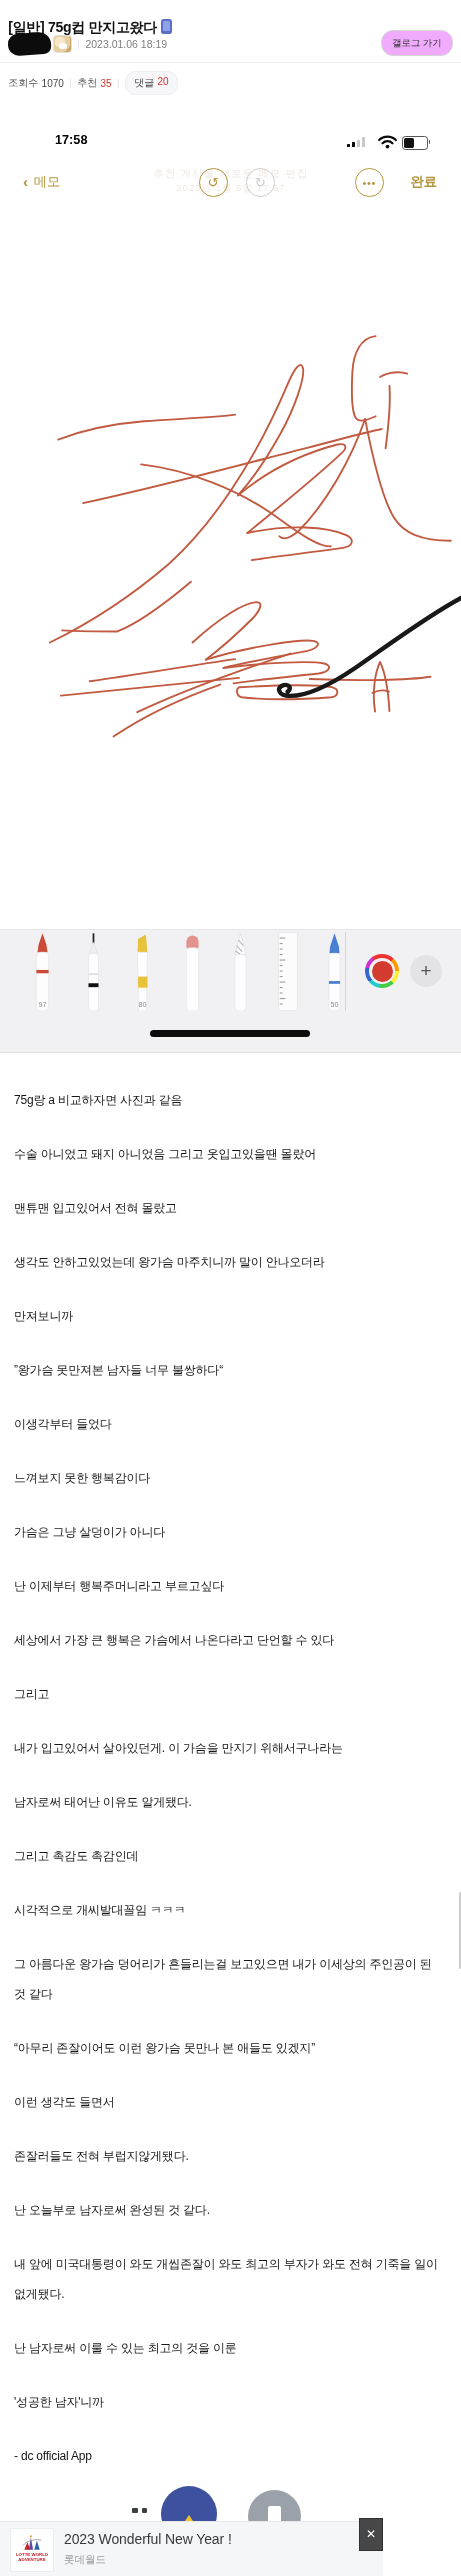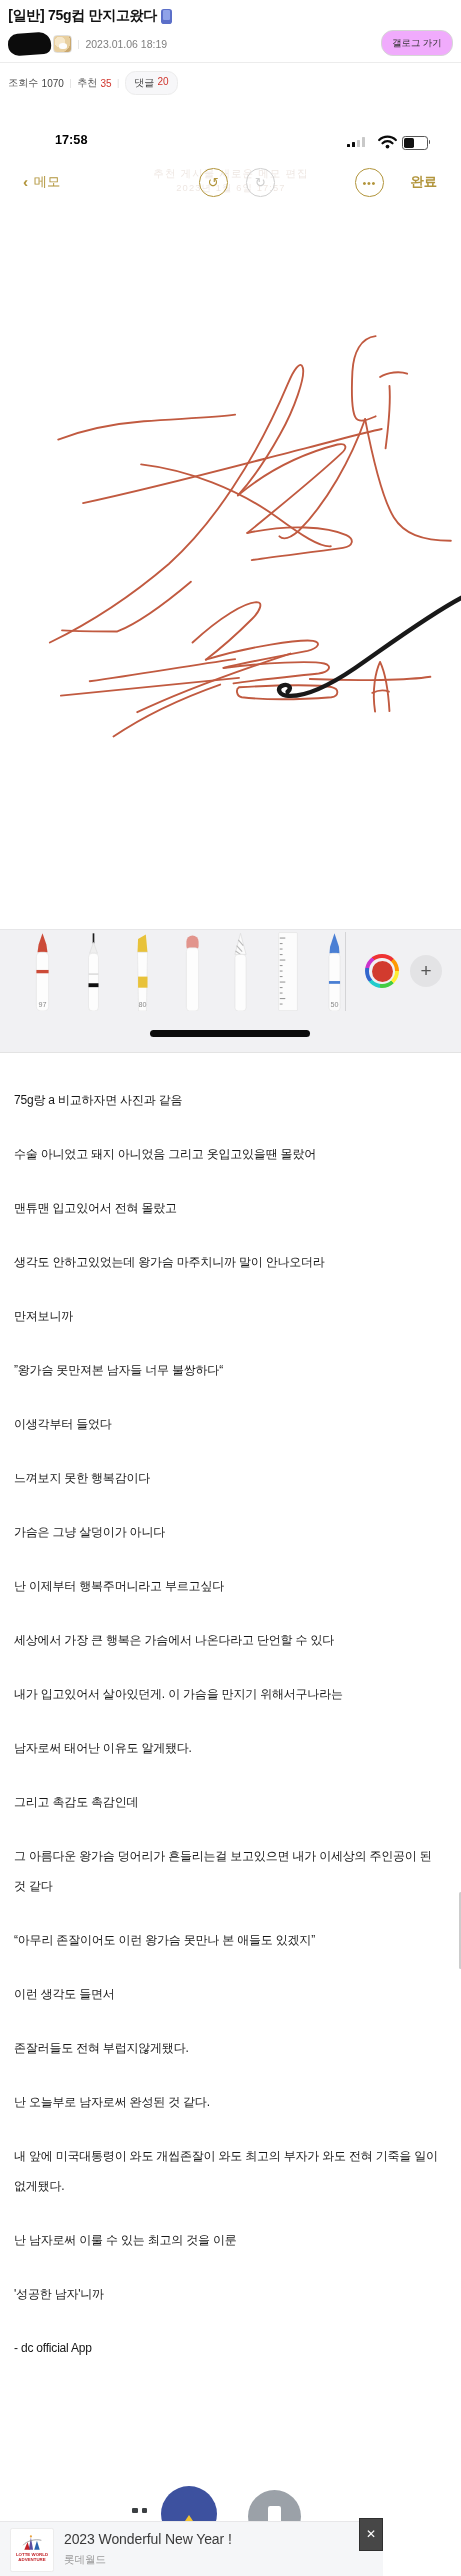--- a/index.html
+++ b/index.html
@@ -3,21 +3,21 @@
 <meta charset="utf-8">
 <style>
   html,body{margin:0;padding:0;}
   body{
     width:462px;height:2576px;position:relative;background:#ffffff;
     font-family:"Liberation Sans","DejaVu Sans",sans-serif;
     overflow:hidden;color:#111;
   }
   
   .post-header{position:absolute;top:0;left:0;width:462px;height:124px;background:#fff;}
-  .post-title{position:absolute;top:7px;left:8.3px;font-size:14px;font-weight:bold;color:#111;letter-spacing:-0.3px;display:flex;align-items:center;gap:4.4px;}
+  .post-title{position:absolute;top:19px;left:8.3px;font-size:14px;font-weight:bold;color:#111;letter-spacing:-0.3px;display:flex;align-items:flex-start;gap:4.4px;}
   .phone-emoji{display:inline-block;width:10.5px;height:15px;background:#5b6fc9;border-radius:2.8px;position:relative;}
   .phone-emoji::after{content:"";position:absolute;left:1.7px;top:1.7px;right:1.7px;bottom:3.3px;background:#8fa2e8;border-radius:1.1px;}
   .author-row{position:absolute;top:32px;left:8.3px;width:445px;height:24px;display:flex;align-items:center;}
   .masked-name{width:43px;height:22px;background:#0c0c0c;border-radius:10px 12px 7.7px 11px;transform:rotate(-4deg);}
   .avatar{width:16.6px;height:16.6px;border-radius:3.9px;margin-left:2.2px;background:
     radial-gradient(circle at 35% 38%,#f6e7c9 0 35%,#e8cf9f 36% 70%,#caa86f 71% 100%);
     border:0.6px solid #e0e0e0;position:relative;overflow:hidden;}
   .avatar::after{content:"";position:absolute;left:4.4px;top:7.7px;width:7.7px;height:5.5px;background:#fdfdfd;border-radius:50% 50% 40% 40%;}
   .meta-sep{color:#ddd;margin:0 5.5px;font-size:8.9px;}
   .post-date{color:#7f7f7f;font-size:10.5px;letter-spacing:0;}
@@ -267,23 +267,25 @@
   <p>수술 아니었고 돼지 아니었음 그리고 옷입고있을땐 몰랐어</p>
   <p>맨튜맨 입고있어서 전혀 몰랐고</p>
   <p>생각도 안하고있었는데 왕가슴 마주치니까 말이 안나오더라</p>
   <p>만져보니까</p>
   <p>”왕가슴 못만져본 남자들 너무 불쌍하다“</p>
   <p>이생각부터 들었다</p>
   <p>느껴보지 못한 행복감이다</p>
   <p>가슴은 그냥 살덩이가 아니다</p>
   <p>난 이제부터 행복주머니라고 부르고싶다</p>
   <p>세상에서 가장 큰 행복은 가슴에서 나온다라고 단언할 수 있다</p>
+  <p>그리고</p>
   <p>내가 입고있어서 살아있던게. 이 가슴을 만지기 위해서구나라는</p>
   <p>남자로써 태어난 이유도 알게됐다.</p>
   <p>그리고 촉감도 촉감인데</p>
+  <p>시각적으로 개씨발대꼴임 ㅋㅋㅋ</p>
   <p>그 아름다운 왕가슴 덩어리가 흔들리는걸 보고있으면 내가 이세상의 주인공이 된 것 같다</p>
   <p>“아무리 존잘이어도 이런 왕가슴 못만나 본 애들도 있겠지”</p>
   <p>이런 생각도 들면서</p>
   <p>존잘러들도 전혀 부럽지않게됐다.</p>
   <p>난 오늘부로 남자로써 완성된 것 같다.</p>
   <p>내 앞에 미국대통령이 와도 개씹존잘이 와도 최고의 부자가 와도 전혀 기죽을 일이 없게됐다.</p>
   <p>난 남자로써 이룰 수 있는 최고의 것을 이룬</p>
   <p>'성공한 남자'니까</p>
   <p class="signature">- dc official App</p>
 </div>

